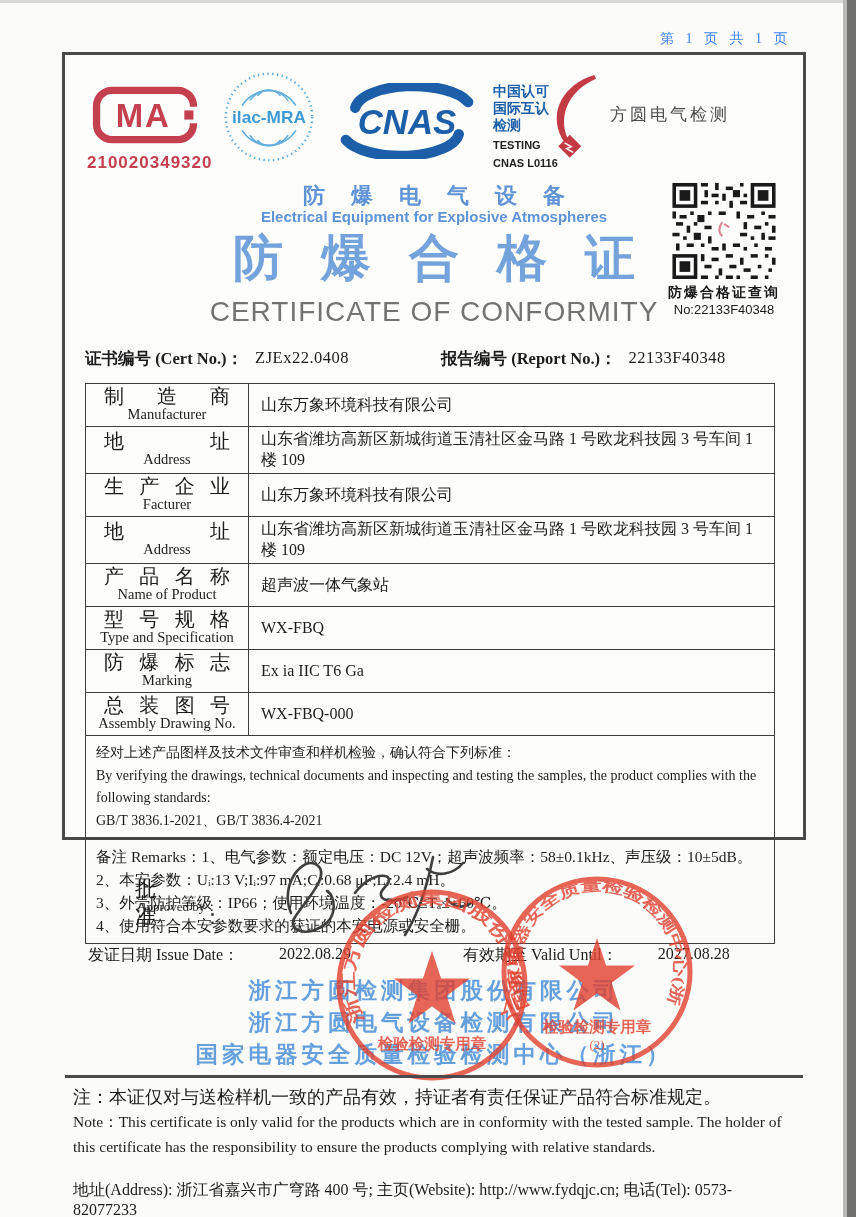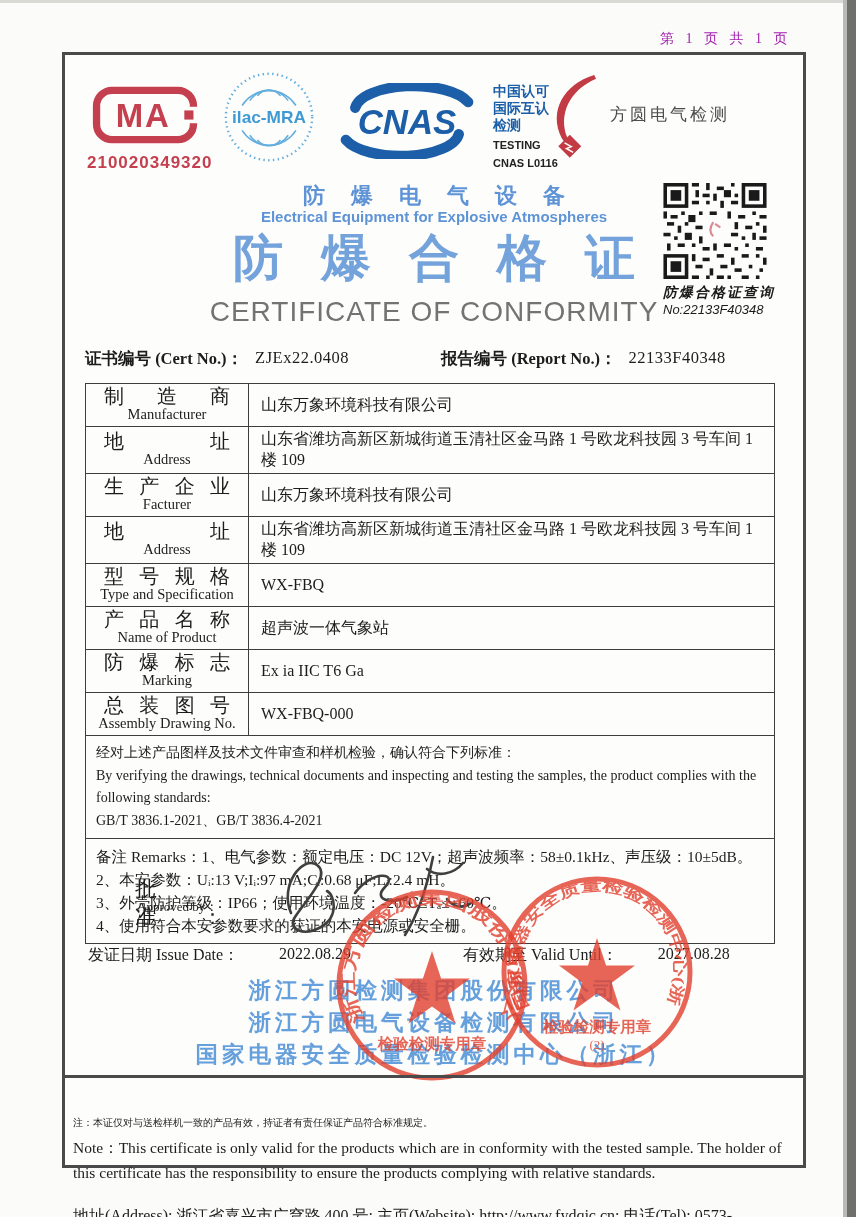--- a/index.html
+++ b/index.html
@@ -1,22 +1,22 @@
 <!DOCTYPE html>
 <html><head>
 <meta charset="utf-8">
 <style>
   html,body{margin:0;padding:0;}
   body{background:#e9e9e7;font-family:"Liberation Serif","DejaVu Serif",serif;color:#1c1c1c;}
   .scan{position:relative;width:856px;height:1217px;background:#fbfbf9;overflow:hidden;margin:0 auto;}
   .edge-right{position:absolute;right:0;top:0;width:9px;height:100%;background:#6f6f6d;}
   .edge-right2{position:absolute;right:9px;top:0;width:4px;height:100%;background:#b9b9b6;}
   .edge-top{position:absolute;left:0;top:0;width:100%;height:3px;background:#d8d8d5;}
-  .page-indicator{position:absolute;top:30px;left:660px;font-size:14px;letter-spacing:4px;color:#a21caf;}
-  .frame{position:absolute;left:62px;top:52px;width:744px;height:1116px;border:3px solid #4a4a4a;background:#fdfdfc;box-sizing:border-box;}
+  .page-indicator{position:absolute;top:30px;left:660px;font-size:14px;letter-spacing:4px;color:#3b82f6;}
+  .frame{position:absolute;left:62px;top:52px;width:744px;height:788px;border:3px solid #4a4a4a;background:#fdfdfc;box-sizing:border-box;}
 
   
   .logo-cma{position:absolute;left:22px;top:28px;width:116px;text-align:center;}
   .logo-cma .num{font-family:"Liberation Sans",sans-serif;font-weight:bold;font-size:17px;color:#c5404f;letter-spacing:1px;margin-top:2px;}
   .logo-ilac{position:absolute;left:156px;top:14px;}
   .logo-cnas{position:absolute;left:262px;top:28px;display:flex;align-items:flex-start;}
   .cnas-side{margin-left:6px;font-family:"Liberation Sans",sans-serif;}
   .cnas-side .zh{color:#1c5fa8;font-weight:bold;font-size:14px;line-height:17px;}
   .cnas-side .en{color:#222;font-weight:bold;font-size:11px;line-height:14px;margin-top:4px;}
   .logo-fy{position:absolute;left:468px;top:14px;}
@@ -25,21 +25,21 @@
   
   .hdr{position:absolute;left:0;width:100%;text-align:center;font-family:"Liberation Sans",sans-serif;}
   .hdr-zh-small{top:126px;color:#5e93d6;font-size:22px;font-weight:bold;}
   .hdr-zh-small span{letter-spacing:26px;margin-right:-26px;}
   .hdr-en-small{top:153px;color:#5e93d6;font-size:15px;font-weight:bold;}
   .hdr-zh-big{top:170px;color:#74a3dc;font-size:50px;font-weight:bold;}
   .hdr-zh-big span{letter-spacing:38px;margin-right:-38px;}
   .hdr-en-big{top:241px;color:#737373;font-size:28px;letter-spacing:1px;}
 
   
-  .qr-block{position:absolute;left:598px;top:128px;width:122px;font-style:italic;}
+  .qr-block{position:absolute;left:598px;top:128px;width:122px;text-align:center;}
   .qr-caption{font-weight:bold;font-size:14px;letter-spacing:2px;color:#1a1a1a;margin-top:1px;font-family:"Liberation Sans",sans-serif;}
   .qr-number{font-size:13px;color:#1a1a1a;font-family:"Liberation Sans",sans-serif;}
 
   
   .cert-line{position:absolute;left:20px;top:293px;width:706px;font-size:16.5px;display:flex;}
   .cert-line b{font-weight:bold;}
   .cert-line .val{margin-left:12px;letter-spacing:.5px;}
   .cert-line .right{margin-left:92px;display:flex;}
 
   
@@ -67,21 +67,21 @@
   .issuers{position:absolute;left:0;top:920px;width:100%;text-align:center;font-family:"Liberation Sans",sans-serif;color:#66a0dc;font-weight:bold;}
   .issuers div{font-size:22.5px;line-height:32px;letter-spacing:4px;}
 
   
   .stamp{position:absolute;opacity:.8;}
   .stamp-left{left:267px;top:830px;}
   .stamp-right{left:432px;top:817px;}
 
   
   .notes{position:absolute;left:0;top:1020px;width:100%;border-top:3px solid #4a4a4a;box-sizing:border-box;padding:7px 10px 0 8px;}
-  .notes .zh{font-size:10px;line-height:24px;margin-top:26px;}
+  .notes .zh{font-size:18px;line-height:24px;}
   .notes .en{font-size:15.5px;line-height:25px;}
   .notes .contact{font-size:16px;margin-top:21px;}
 </style>
 </head>
 <body>
 
 <div class="scan">
   <div class="edge-top"></div>
   <div class="edge-right2"></div>
   <div class="edge-right"></div>
@@ -259,31 +259,31 @@
         </div>
       <div class="trow">
           <div class="tlabel">
             <span class="zh-just">地址</span>
             <span class="en-lab">Address</span>
           </div>
           <div class="tval">山东省潍坊高新区新城街道玉清社区金马路 1 号欧龙科技园 3 号车间 1 楼 109</div>
         </div>
       <div class="trow">
           <div class="tlabel">
+            <span class="zh-just">产品名称</span>
+            <span class="en-lab">Name of Product</span>
+          </div>
+          <div class="tval">超声波一体气象站</div>
+        </div>
+      <div class="trow">
+          <div class="tlabel">
             <span class="zh-just">型号规格</span>
             <span class="en-lab">Type and Specification</span>
           </div>
           <div class="tval">WX-FBQ</div>
-        </div>
-      <div class="trow">
-          <div class="tlabel">
-            <span class="zh-just">产品名称</span>
-            <span class="en-lab">Name of Product</span>
-          </div>
-          <div class="tval">超声波一体气象站</div>
         </div>
       <div class="trow">
           <div class="tlabel">
             <span class="zh-just">防爆标志</span>
             <span class="en-lab">Marking</span>
           </div>
           <div class="tval">Ex ia IIC T6 Ga</div>
         </div>
       <div class="trow">
           <div class="tlabel">

